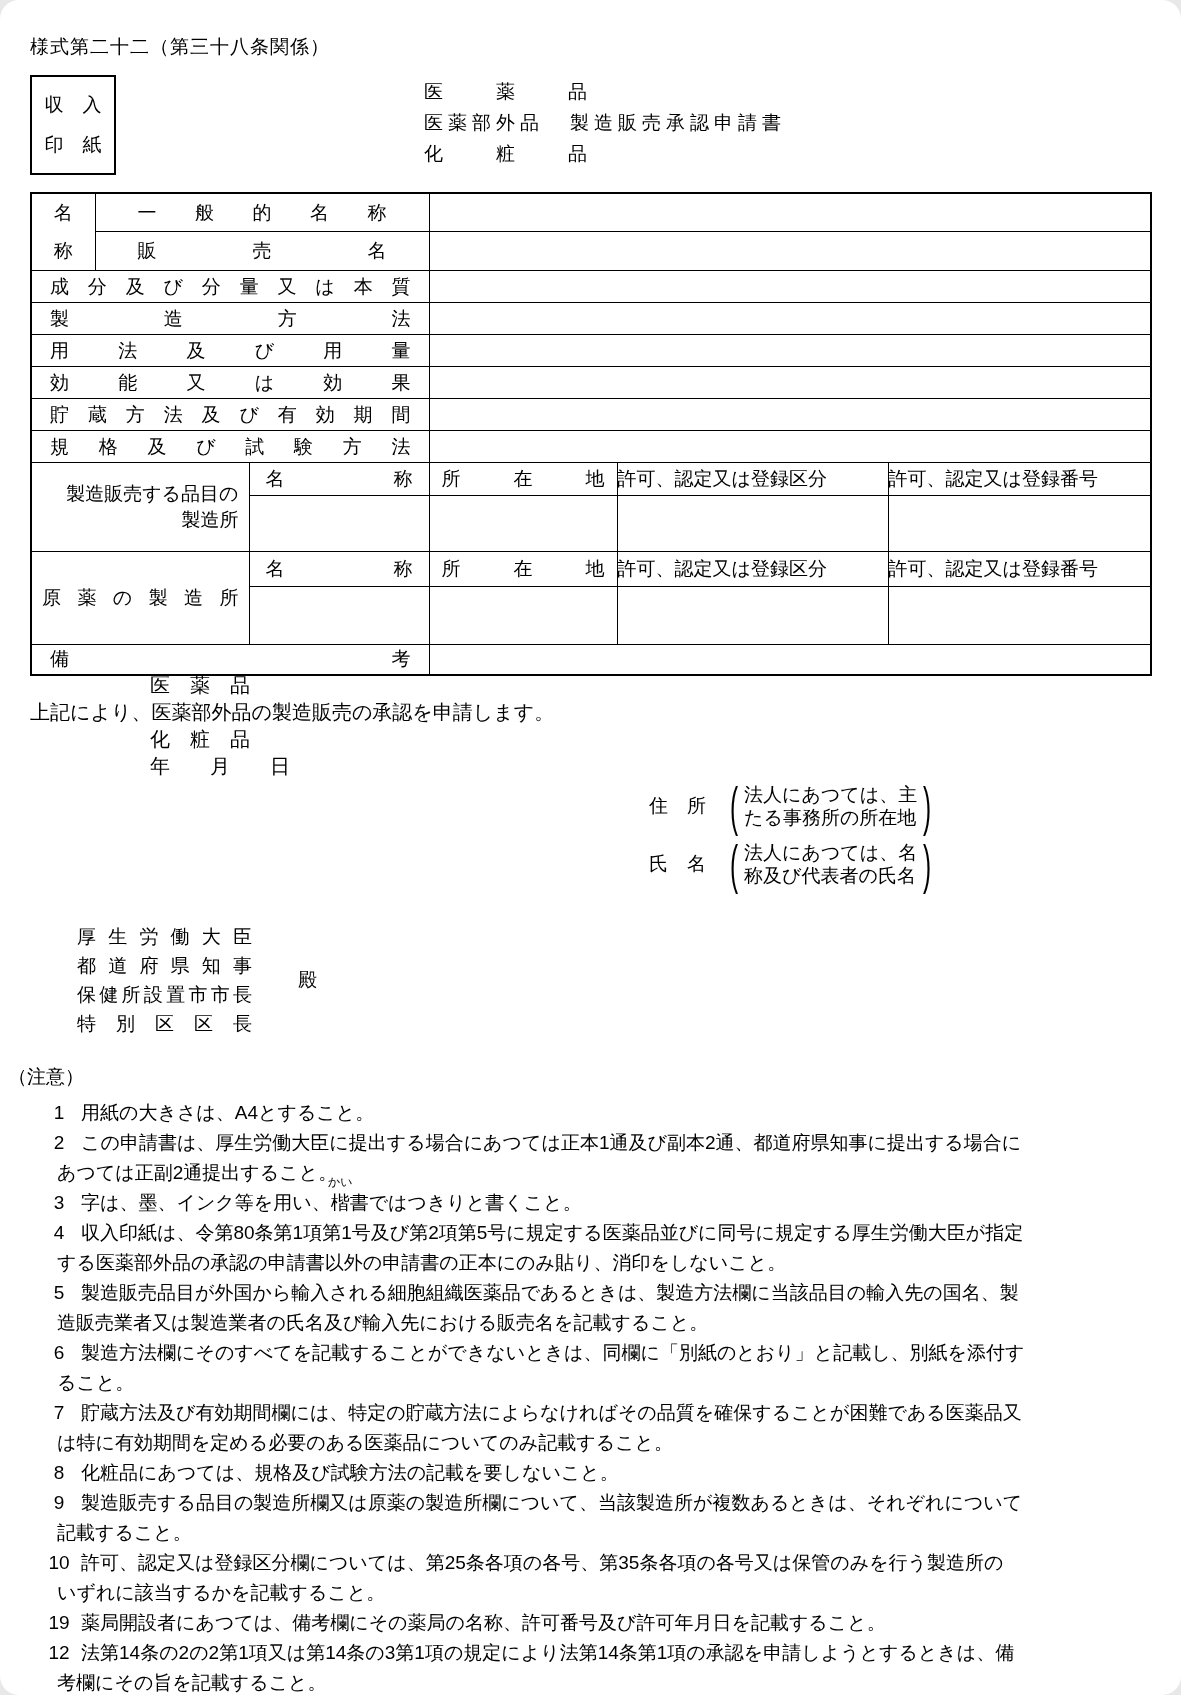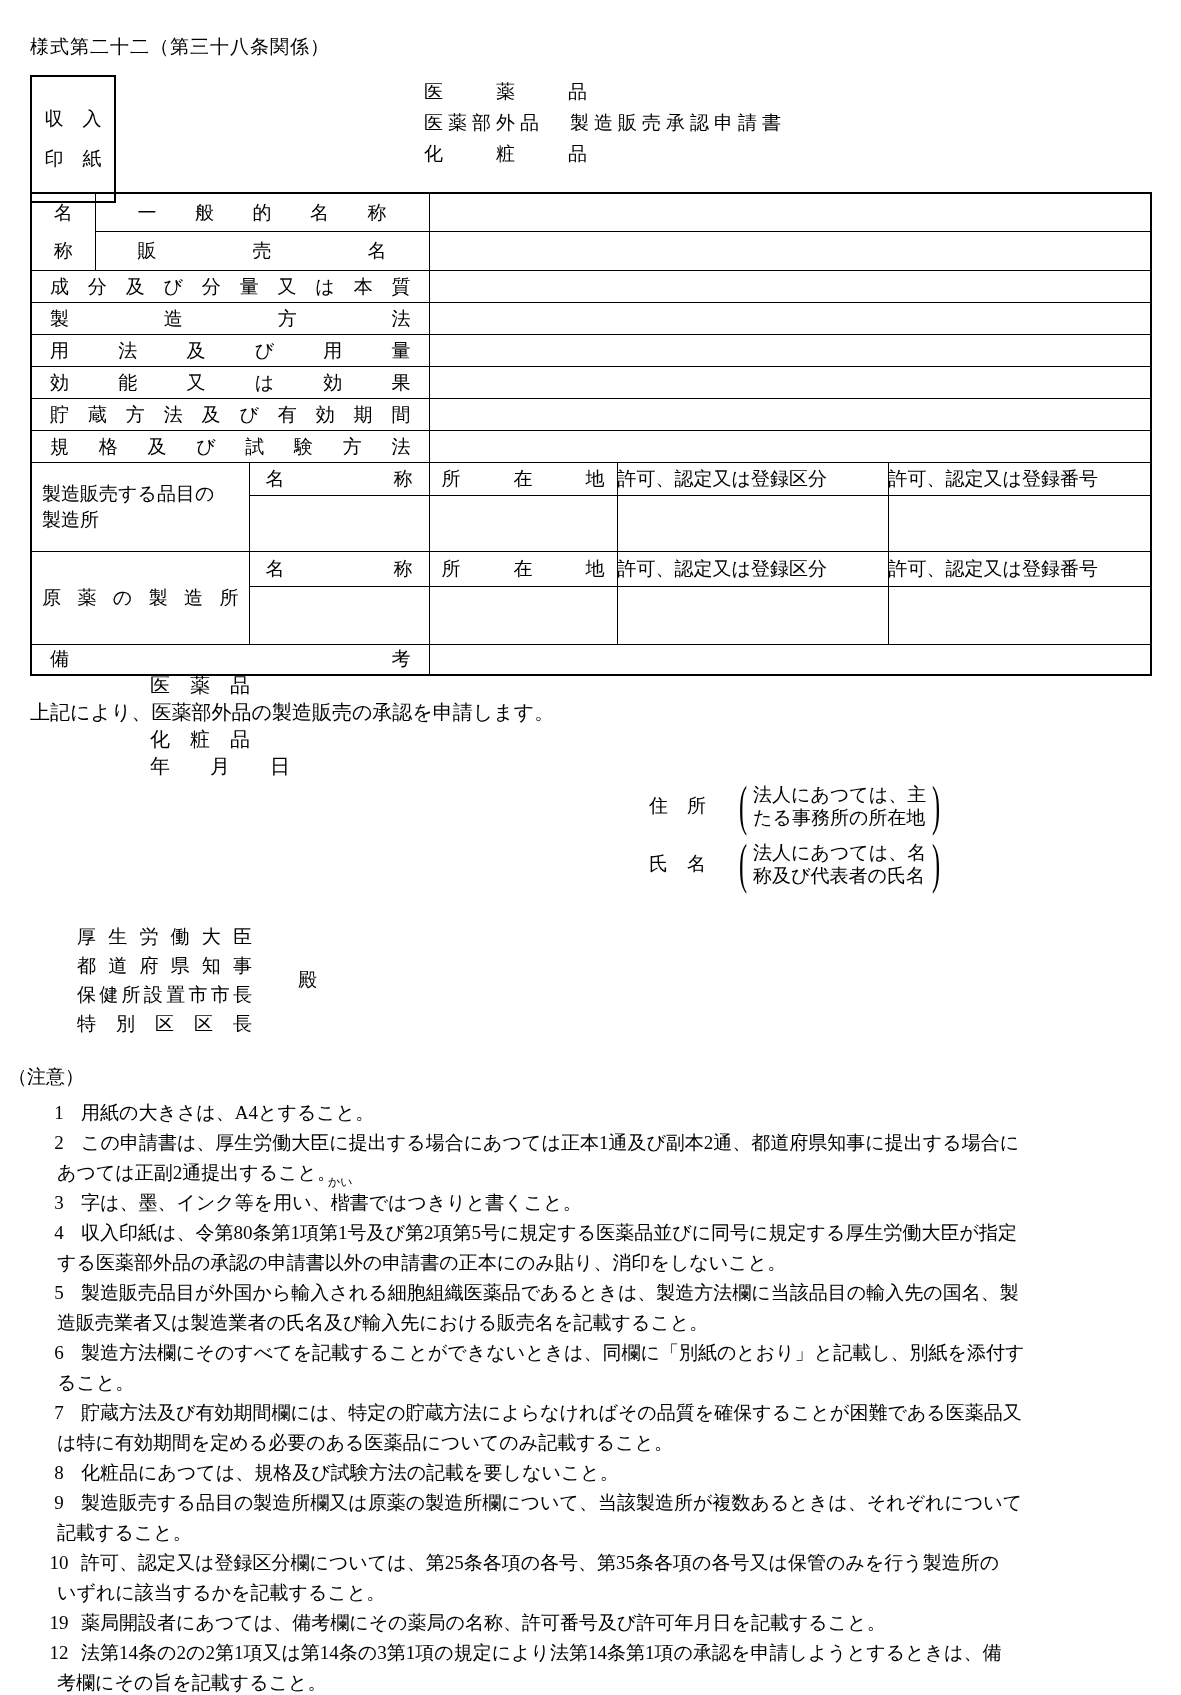--- a/index.html
+++ b/index.html
@@ -1,28 +1,28 @@
 <!DOCTYPE html>
 <html><head>
 <meta charset="utf-8">
 <style>
   html,body { margin:0; padding:0; background:#e8e8e8; }
   .page {
     position:relative; width:1181px; height:1695px;
     background:#ffffff; color:#000000;
-    font-family:Liberation Serif, serif;
+    font-family:Liberation Sans, sans-serif;
     font-size:19px;
-    margin:0 auto; overflow:hidden;
+    margin:0 auto; overflow:hidden;border-radius:19px;
   }
   .abs { position:absolute; }
 
   
   .form-no { left:30px; top:34px; letter-spacing:1px; }
   .stamp-box {
-    left:30px; top:75px; width:86px; height:128px;
+    left:30px; top:75px; width:86px; height:100px;
     border:2px solid #000; box-sizing:border-box;
     display:flex; flex-direction:column; justify-content:center; align-items:center;
   }
   .stamp-box div { line-height:40px; }
   .doc-header { left:424px; top:76px; line-height:31px; }
   .doc-header .mid { display:flex; }
   .doc-header .spaced { letter-spacing:5px; }
   .doc-header .gap { width:26px; }
 
   
@@ -36,31 +36,31 @@
     font-size:19px; overflow:hidden;
   }
   .jlabel { text-align:justify; text-align-last:justify; padding:0 18px !important; }
   .jlabel2 { text-align:justify; text-align-last:justify; padding:0 42px !important; }
   .jhead { text-align:justify; text-align-last:justify; padding:0 16px !important; }
   .jhead2 { text-align:justify; text-align-last:justify; padding:0 12px !important;margin-top:14px; }
   .jnarrow { text-align:justify; text-align-last:justify; padding:0 10px !important; }
   .center { }
   .char-stack { width:1.2em; margin:0 auto; line-height:38px; word-break:break-all; text-align:center; }
   .sitelabel { padding:0 10px !important; line-height:26px; }
-  .sitelabel span { display:block; }
+  .sitelabel span { display:block;text-align:right; }
 
   
   .statement { left:30px; top:672px; line-height:27px; font-size:20px; }
   .statement .ind { padding-left:120px; }
   .statement .date { margin-top:0; }
 
   
   .signature { left:649px; top:782px; }
   .sig-row { display:flex; align-items:center; margin-bottom:10px; }
-  .sig-label { margin-right:27px; }
+  .sig-label { margin-right:18px; }
   .paren { font-size:54px; font-weight:200; line-height:48px; transform:scaleX(0.45); width:20px; text-align:center; }
   .sig-note { line-height:23px; }
 
   
   .addressee { left:77px; top:922px; display:flex; align-items:center; }
   .addr-lines div { width:175px; text-align:justify; text-align-last:justify; line-height:29px; }
   .honorific { margin-left:46px; }
 
   
   .notes-heading { left:8px; top:1064px; }

